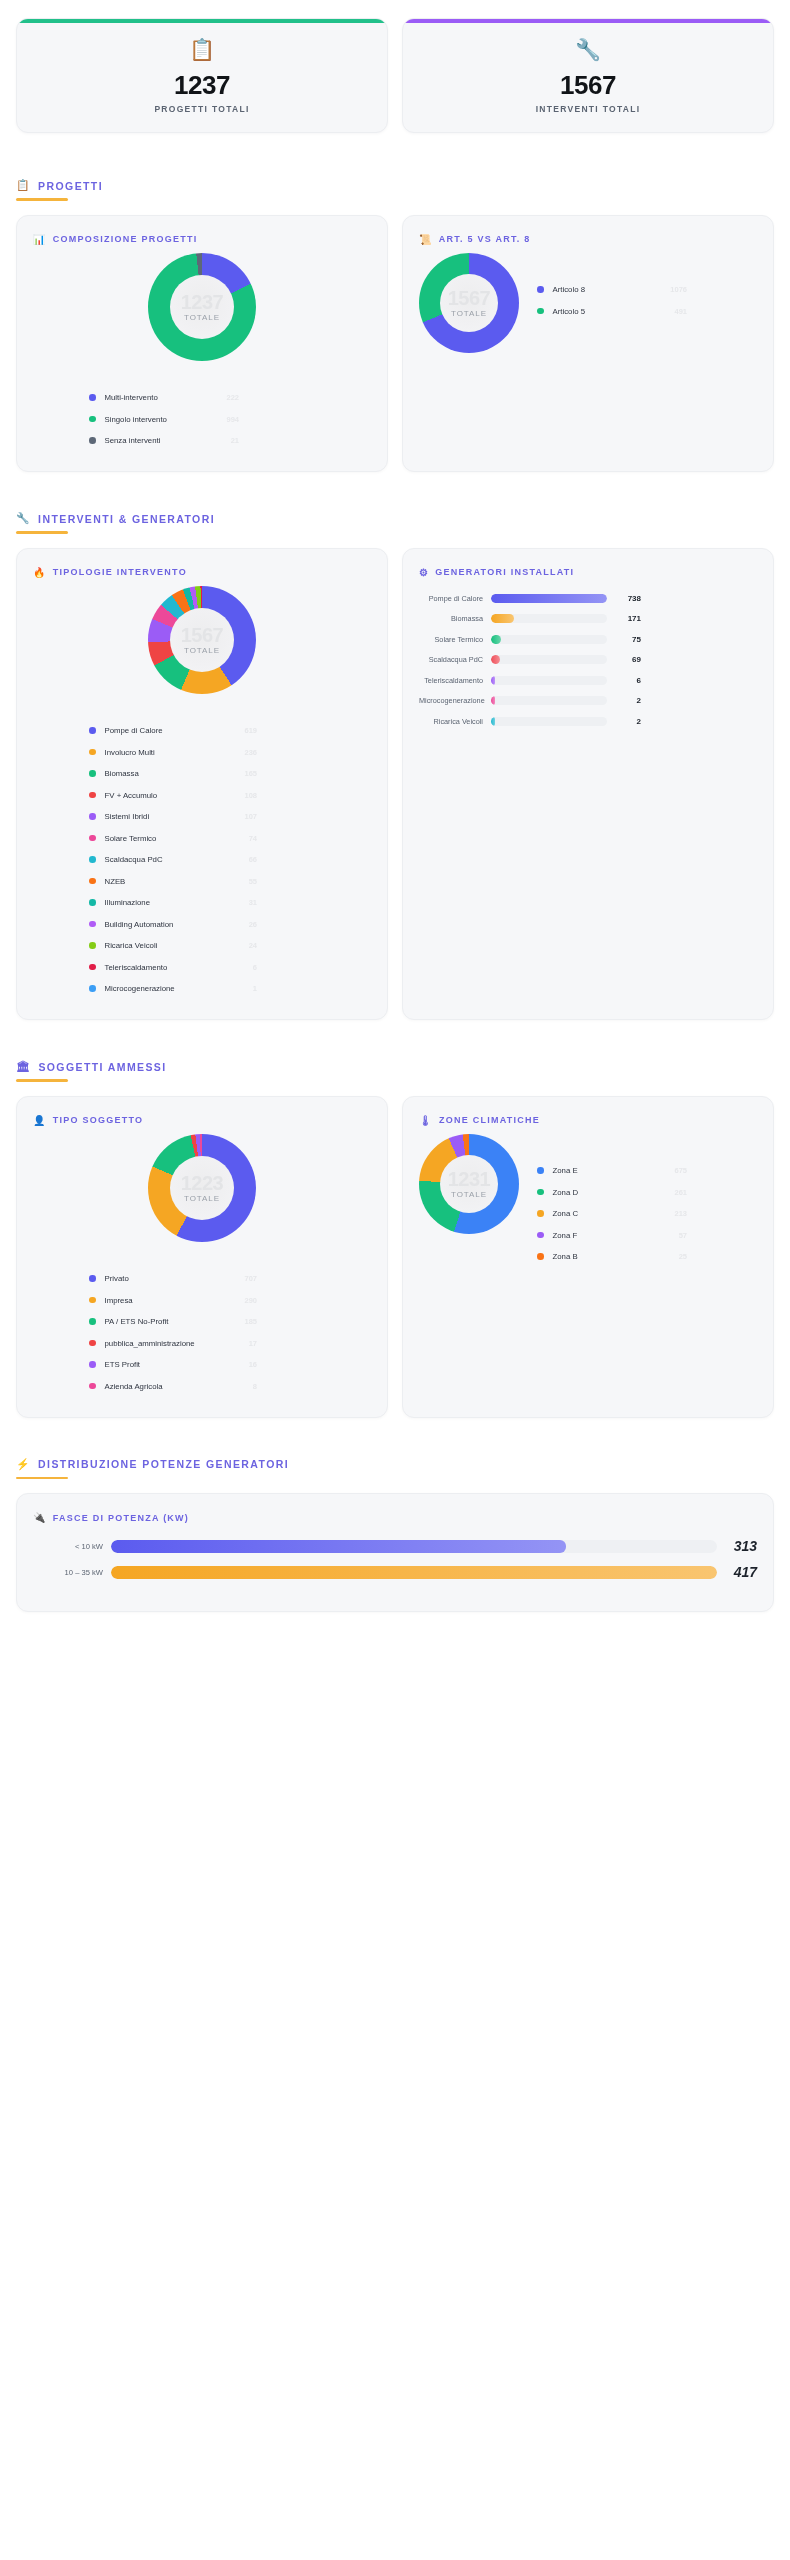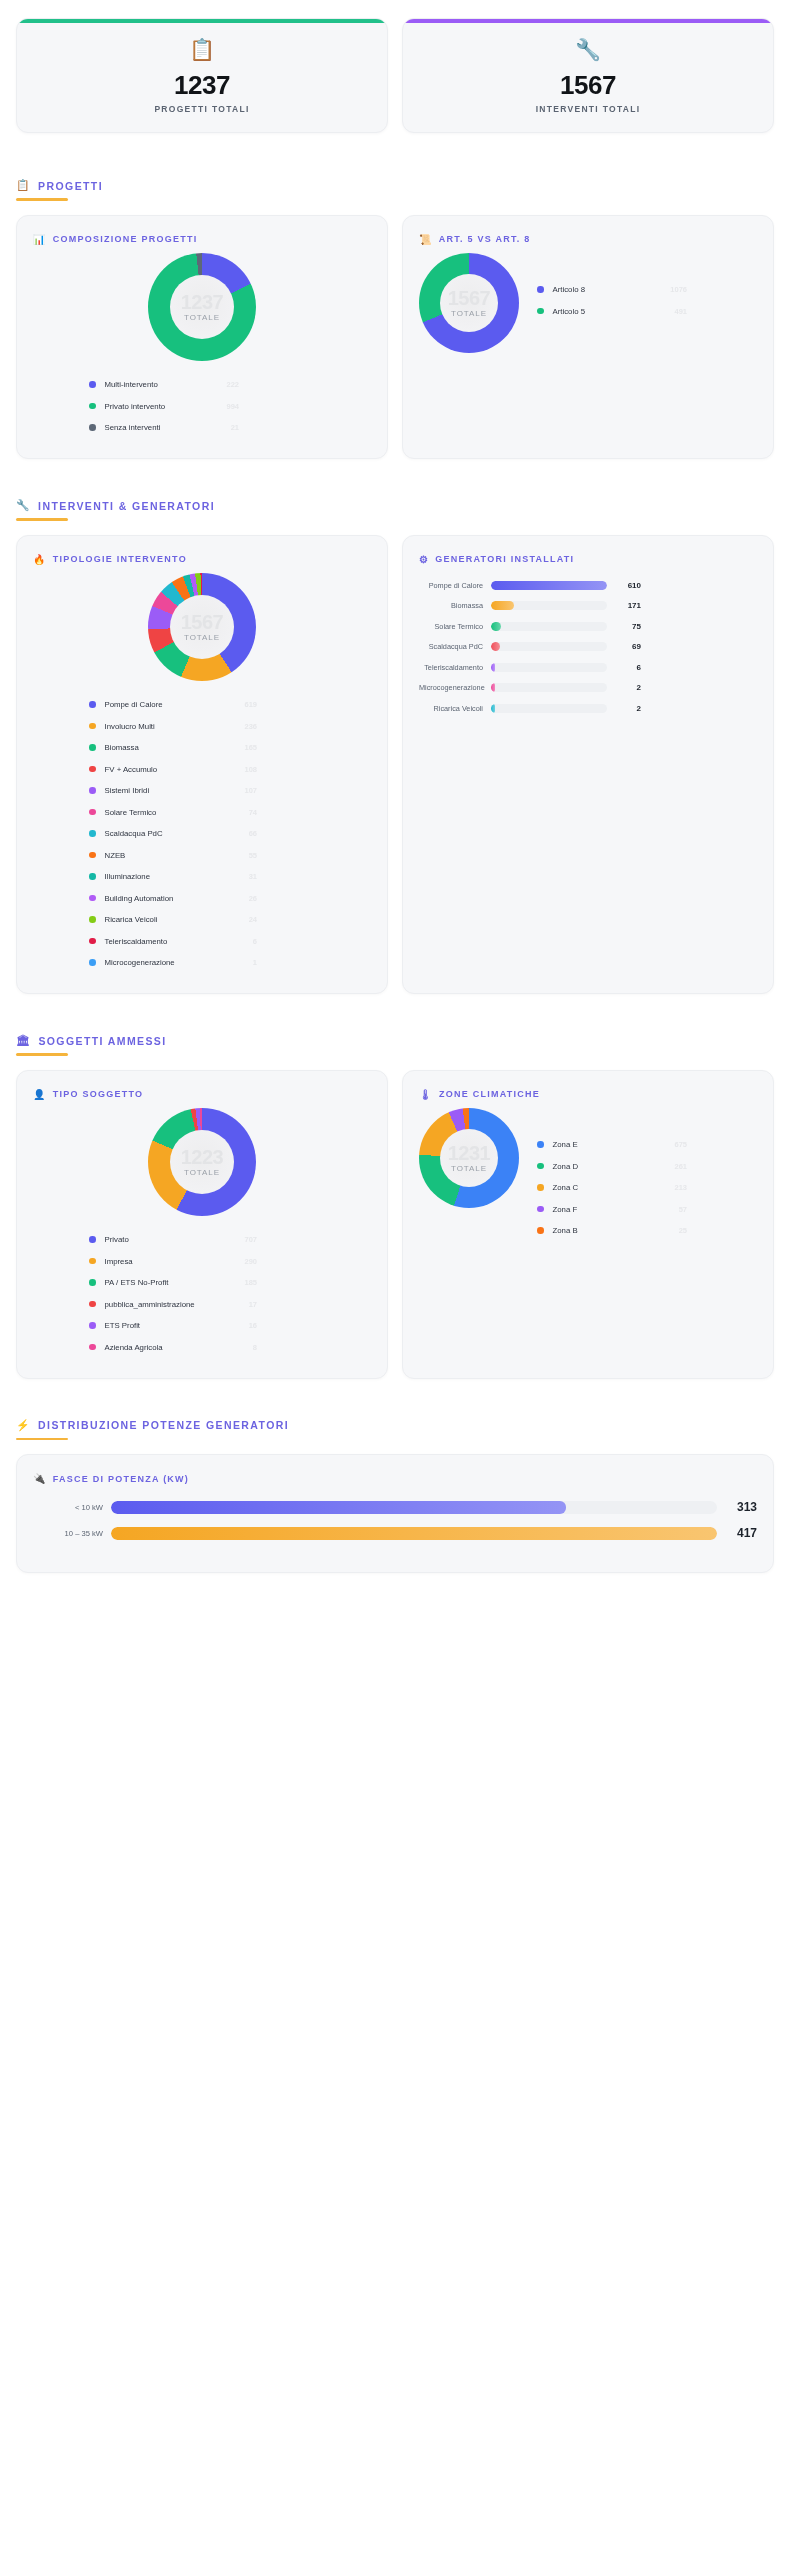--- a/index.html
+++ b/index.html
@@ -93,21 +93,21 @@
   .hole-total-num {
     font-size: 20px; font-weight: 700; color: #e3e4e6; line-height: 1;
     letter-spacing: -.5px;
   }
   .hole-total-lbl {
     font-size: 8px; color: #9aa0a9; letter-spacing: .9px; margin-top: 1px;
   }
 
   
   .legend { list-style: none; }
-  .legend.below { margin-top: 13px; padding-left: 56px; }
+  .legend.below { margin-top: 26px; padding-left: 56px; }
   .legend.right { margin-top: 26px; padding-left: 8px; }
   .legend li {
     display: flex; align-items: center;
     height: 21.5px;
     font-size: 7.8px;
   }
   .legend .dot {
     width: 6.5px; height: 6.5px; border-radius: 50%; flex: none;
     margin-right: 9px;
   }
@@ -136,21 +136,21 @@
     color: #1c222b; text-align: right; padding-left: 10px;
   }
   .gen-chart .bar-label { width: 72px; }
   .gen-chart .bar-track { max-width: 120px; }
   .gen-chart .bar-value { width: 34px; }
   .gen-spacer { flex: 1; }
 
   .pot-chart .bar-row { height: 26px; }
   .pot-chart .bar-label { width: 78px; font-size: 7.6px; }
   .pot-chart .bar-track { height: 13px; border-radius: 8px; }
-  .pot-chart .bar-value { width: 40px; font-size: 12px; }
+  .pot-chart .bar-value { width: 40px; font-size: 14px; font-style: italic; }
 </style>
 <style>#dn0::after{width:64px;height:64px;left:22px;top:22px;}</style><style>#dn1::after{width:58px;height:58px;left:21px;top:21px;}</style><style>#dn2::after{width:64px;height:64px;left:22px;top:22px;}</style><style>#dn4::after{width:64px;height:64px;left:22px;top:22px;}</style><style>#dn5::after{width:58px;height:58px;left:21px;top:21px;}</style></head>
 <body>
 
 <div class="kpi-row">
   <div class="kpi-card">
     <div class="top-bar" style="background: rgb(34, 192, 138);"></div>
     <span class="kpi-icon">📋</span>
     <div class="kpi-value">1237</div>
     <div class="kpi-label">PROGETTI TOTALI</div>
@@ -187,21 +187,21 @@
         </div>
       </div>
       <ul class="legend below w-narrow">
           <li>
             <span class="dot" style="background:#5b5bef"></span>
             <span class="lg-label">Multi-intervento</span>
             <span class="lg-val">222</span>
           </li>
           <li>
             <span class="dot" style="background:#17c07e"></span>
-            <span class="lg-label">Privato intervento</span>
+            <span class="lg-label">Singolo intervento</span>
             <span class="lg-val">994</span>
           </li>
           <li>
             <span class="dot" style="background:#5d6877"></span>
             <span class="lg-label">Senza interventi</span>
             <span class="lg-val">21</span>
           </li>
         </ul>
     </div>
 
@@ -330,21 +330,21 @@
       <div class="card-title">
         <span class="c-ico">⚙</span>
         <span>GENERATORI INSTALLATI</span>
       </div>
       <div class="bars gen-chart">
           <div class="bar-row">
             <span class="bar-label">Pompe di Calore</span>
             <div class="bar-track">
               <div class="bar-fill" style="width:100%;background:linear-gradient(90deg,#5b5bef,#9494f5)"></div>
             </div>
-            <span class="bar-value">610</span>
+            <span class="bar-value">738</span>
             <span class="gen-spacer"></span>
           </div>
           <div class="bar-row">
             <span class="bar-label">Biomassa</span>
             <div class="bar-track">
               <div class="bar-fill" style="width:20.236686390532544%;background:linear-gradient(90deg,#f5a623,#f9c570)"></div>
             </div>
             <span class="bar-value">171</span>
             <span class="gen-spacer"></span>
           </div>

